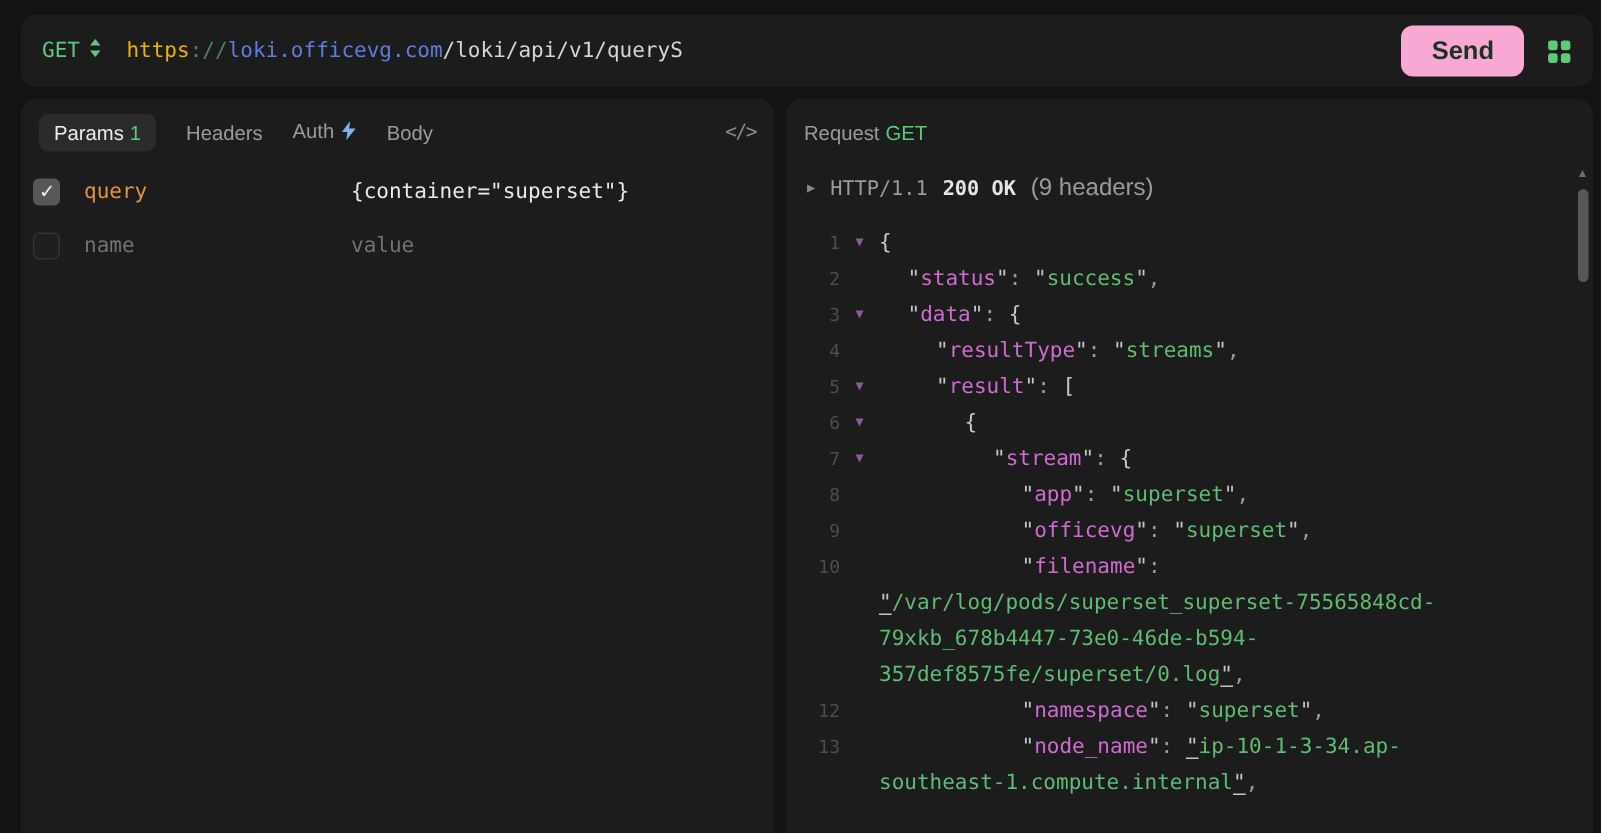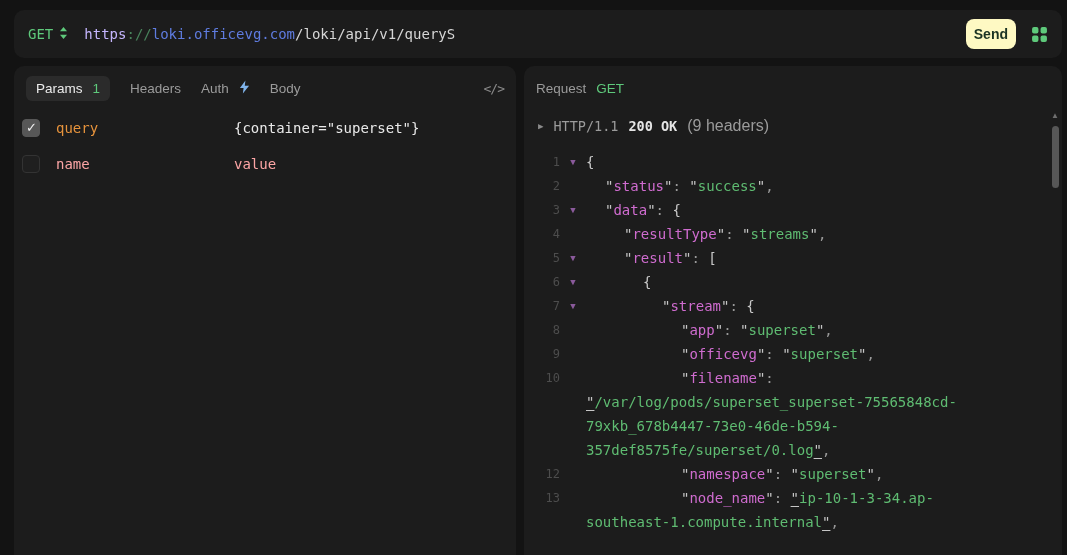--- a/index.html
+++ b/index.html
@@ -6,54 +6,54 @@
   html,body { width:1067px; height:555px; overflow:hidden; background:#131313;
     font-family:"Liberation Sans", sans-serif; color:#e5e5e5; }
 
   
   .topbar { margin:10px 5px 8px 14px; height:48px; background:#1c1c1c; border-radius:10px;
     display:flex; align-items:center; padding:0 14px 0 14px; gap:10px; }
   .method { display:flex; align-items:center; gap:6px; color:#5ec97b;
     font-family:"DejaVu Sans Mono", monospace; font-size:14px; cursor:pointer; }
   .url { flex:1; font-family:"DejaVu Sans Mono", monospace; font-size:14px; margin-left:6px;
     white-space:nowrap; overflow:hidden; }
-  .url .scheme { color:#c4b5fd; }
+  .url .scheme { color:#eab308; }
   .url .sep { color:#49845d; }
   .url .host { color:#5f7ce0; }
   .url .path { color:#d6d6d6; }
-  .send-btn { background:#fef9c3; color:#1b3323; font-size:14px; font-weight:bold;
-    border:none; border-radius:8px; padding:7px 8px; cursor:pointer; }
+  .send-btn { background:#f9a8d4; color:#1b3323; font-size:17px; font-weight:bold;
+    border:none; border-radius:8px; padding:7px 20px; cursor:pointer; }
   .grid-icon { width:18px; height:18px; display:flex; align-items:center; justify-content:center;
     margin-left:4px; cursor:pointer; }
 
   
   .panels { display:flex; gap:8px; padding:0 5px 0 14px; height:500px; }
   .panel { background:#1c1c1c; border-radius:10px; overflow:hidden; position:relative; }
   .panel.left { width:502px; }
   .panel.right { flex:1; }
 
   
   .tabbar { height:44px; display:flex; align-items:center; gap:20px; padding:0 12px; font-size:13.5px; }
-  .tab { color:#9b9b9b; display:flex; align-items:center; gap:10px; cursor:pointer; white-space:nowrap; }
+  .tab { color:#9b9b9b; display:flex; align-items:flex-start; gap:4px; cursor:pointer; white-space:nowrap; }
   .tab.active { background:#2b2b2b; border-radius:6px; padding:5px 10px; color:#ececec; }
   .tab .count, .tab .green { color:#5ec97b; }
   .code-icon { margin-left:auto; color:#8a8a8a; font-family:"DejaVu Sans Mono", monospace;
     font-size:13px; cursor:pointer; letter-spacing:-1px; }
 
   
   .param-row { display:flex; align-items:center; height:36px; padding-left:8px;
     font-family:"DejaVu Sans Mono", monospace; font-size:14px; }
   .checkbox { width:18px; height:18px; border-radius:4px; margin-right:16px; background:#1f1f1f;
     border:1px solid #333; position:relative; cursor:pointer; flex:none; }
   .checkbox.checked { background:#575757; border-color:#575757; }
   .checkbox.checked::after { content:"✓"; position:absolute; left:3px; top:0px; color:#f0f0f0;
     font-size:13px; font-family:"Liberation Sans", sans-serif; }
   .param-name { width:178px; color:#e6933c; cursor:text; }
   .param-value { flex:1; color:#e9e9e9; cursor:text; }
-  .param-row.ghost .param-name, .param-row.ghost .param-value { color:#fca5a5; }
+  .param-row.ghost .param-name, .param-row.ghost .param-value { color:#737373; }
 
   
   .resp-body { padding:4px 26px 0 14px; }
   .status-line { height:24px; display:flex; align-items:center; gap:10px;
     font-family:"DejaVu Sans Mono", monospace; font-size:13.5px; color:#9b9b9b;
     margin-bottom:12px; cursor:pointer; }
   .status-line .tri { font-size:9px; color:#8a8a8a; }
   .status-line .ok { color:#e5e5e5; font-weight:bold; }
   .status-line .hdrs { font-family:"Liberation Sans", sans-serif; font-size:16px; color:#9b9b9b; }
 

